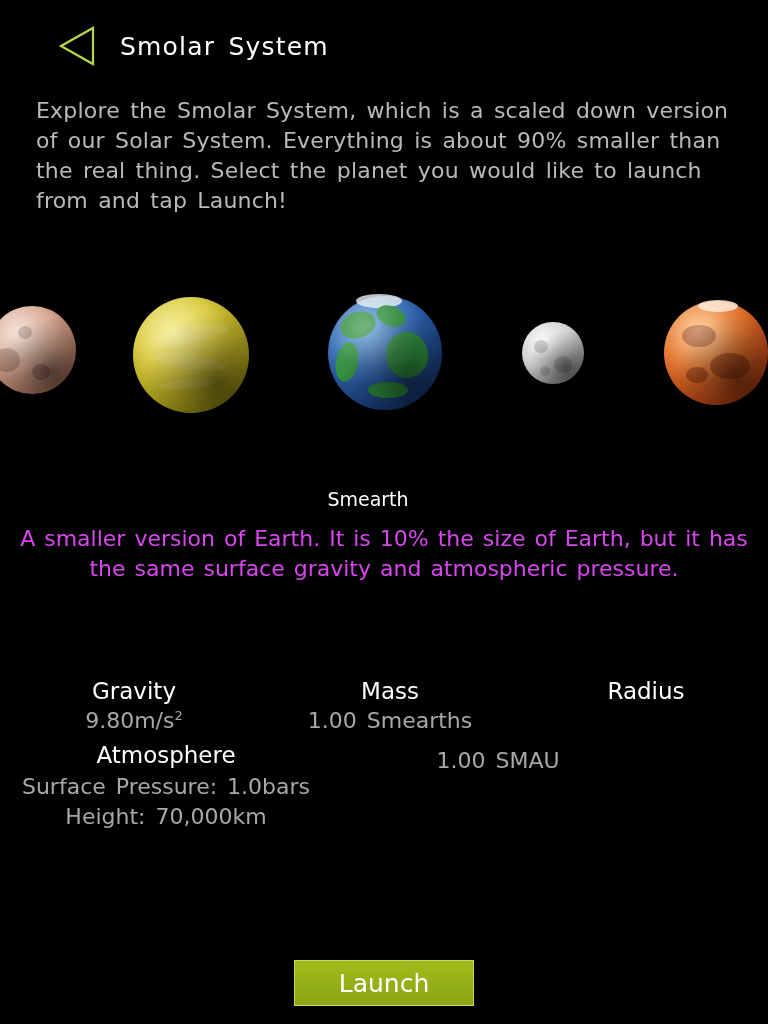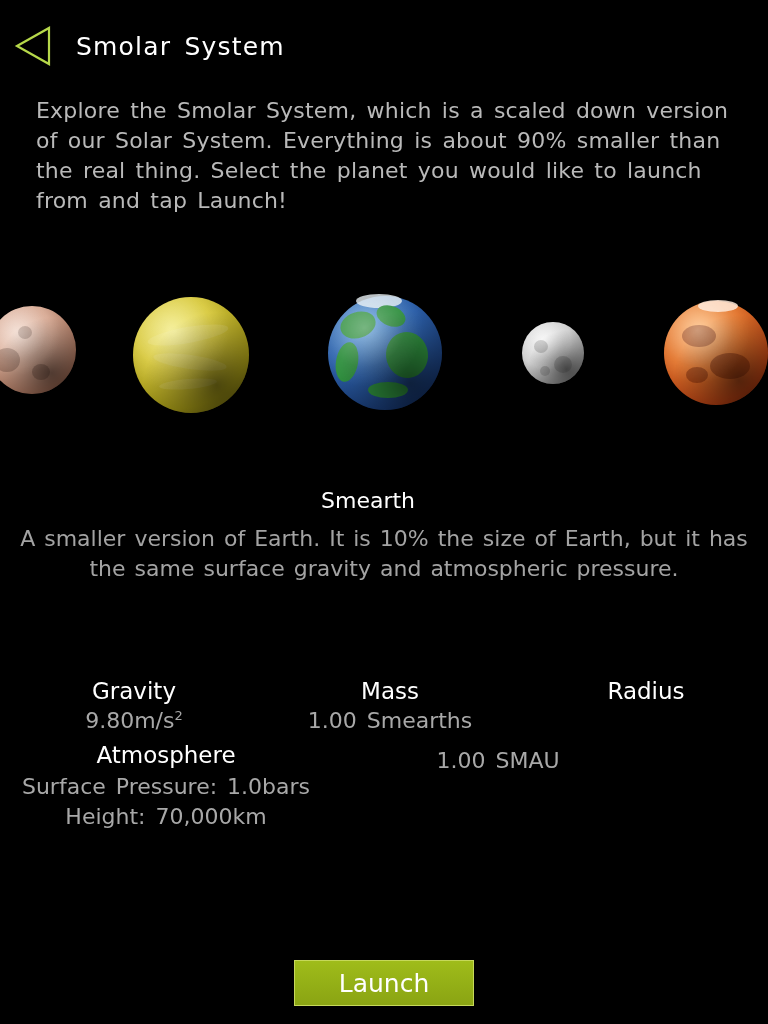--- a/index.html
+++ b/index.html
@@ -18,20 +18,21 @@
   }
 
   
   .header {
     position: absolute;
     top: 0; left: 0;
     width: 768px;
     height: 92px;
     display: flex;
     align-items: center;
+    padding-left: 44px;
   }
   .back-arrow {
     margin-left: 10px;
     width: 46px;
     height: 46px;
     display: flex;
     align-items: center;
     justify-content: center;
     cursor: pointer;
   }
@@ -123,32 +124,32 @@
   .n2 { left: 32px; top: 34px; width: 18px; height: 17px; background: rgba(120,120,120,0.40);}
   .n3 { left: 18px; top: 44px; width: 10px; height: 10px; background: rgba(120,120,120,0.40);}
 
   
   .planet-name {
     position: absolute;
     top: 488px;
     left: 0;
     width: 736px;
     text-align: center;
-    font-size: 22px;
+    font-size: 19px;
     color: #ffffff;
   }
   .planet-desc {
     position: absolute;
     top: 524px;
     left: 10px;
     width: 748px;
     text-align: center;
     font-size: 22px;
     line-height: 30px;
-    color: #a3a3a3;
+    color: #d946ef;
     word-spacing: 2px;
   }
 
   
   .stats-row-1 {
     position: absolute;
     top: 678px;
     left: 0;
     width: 768px;
     display: flex;

